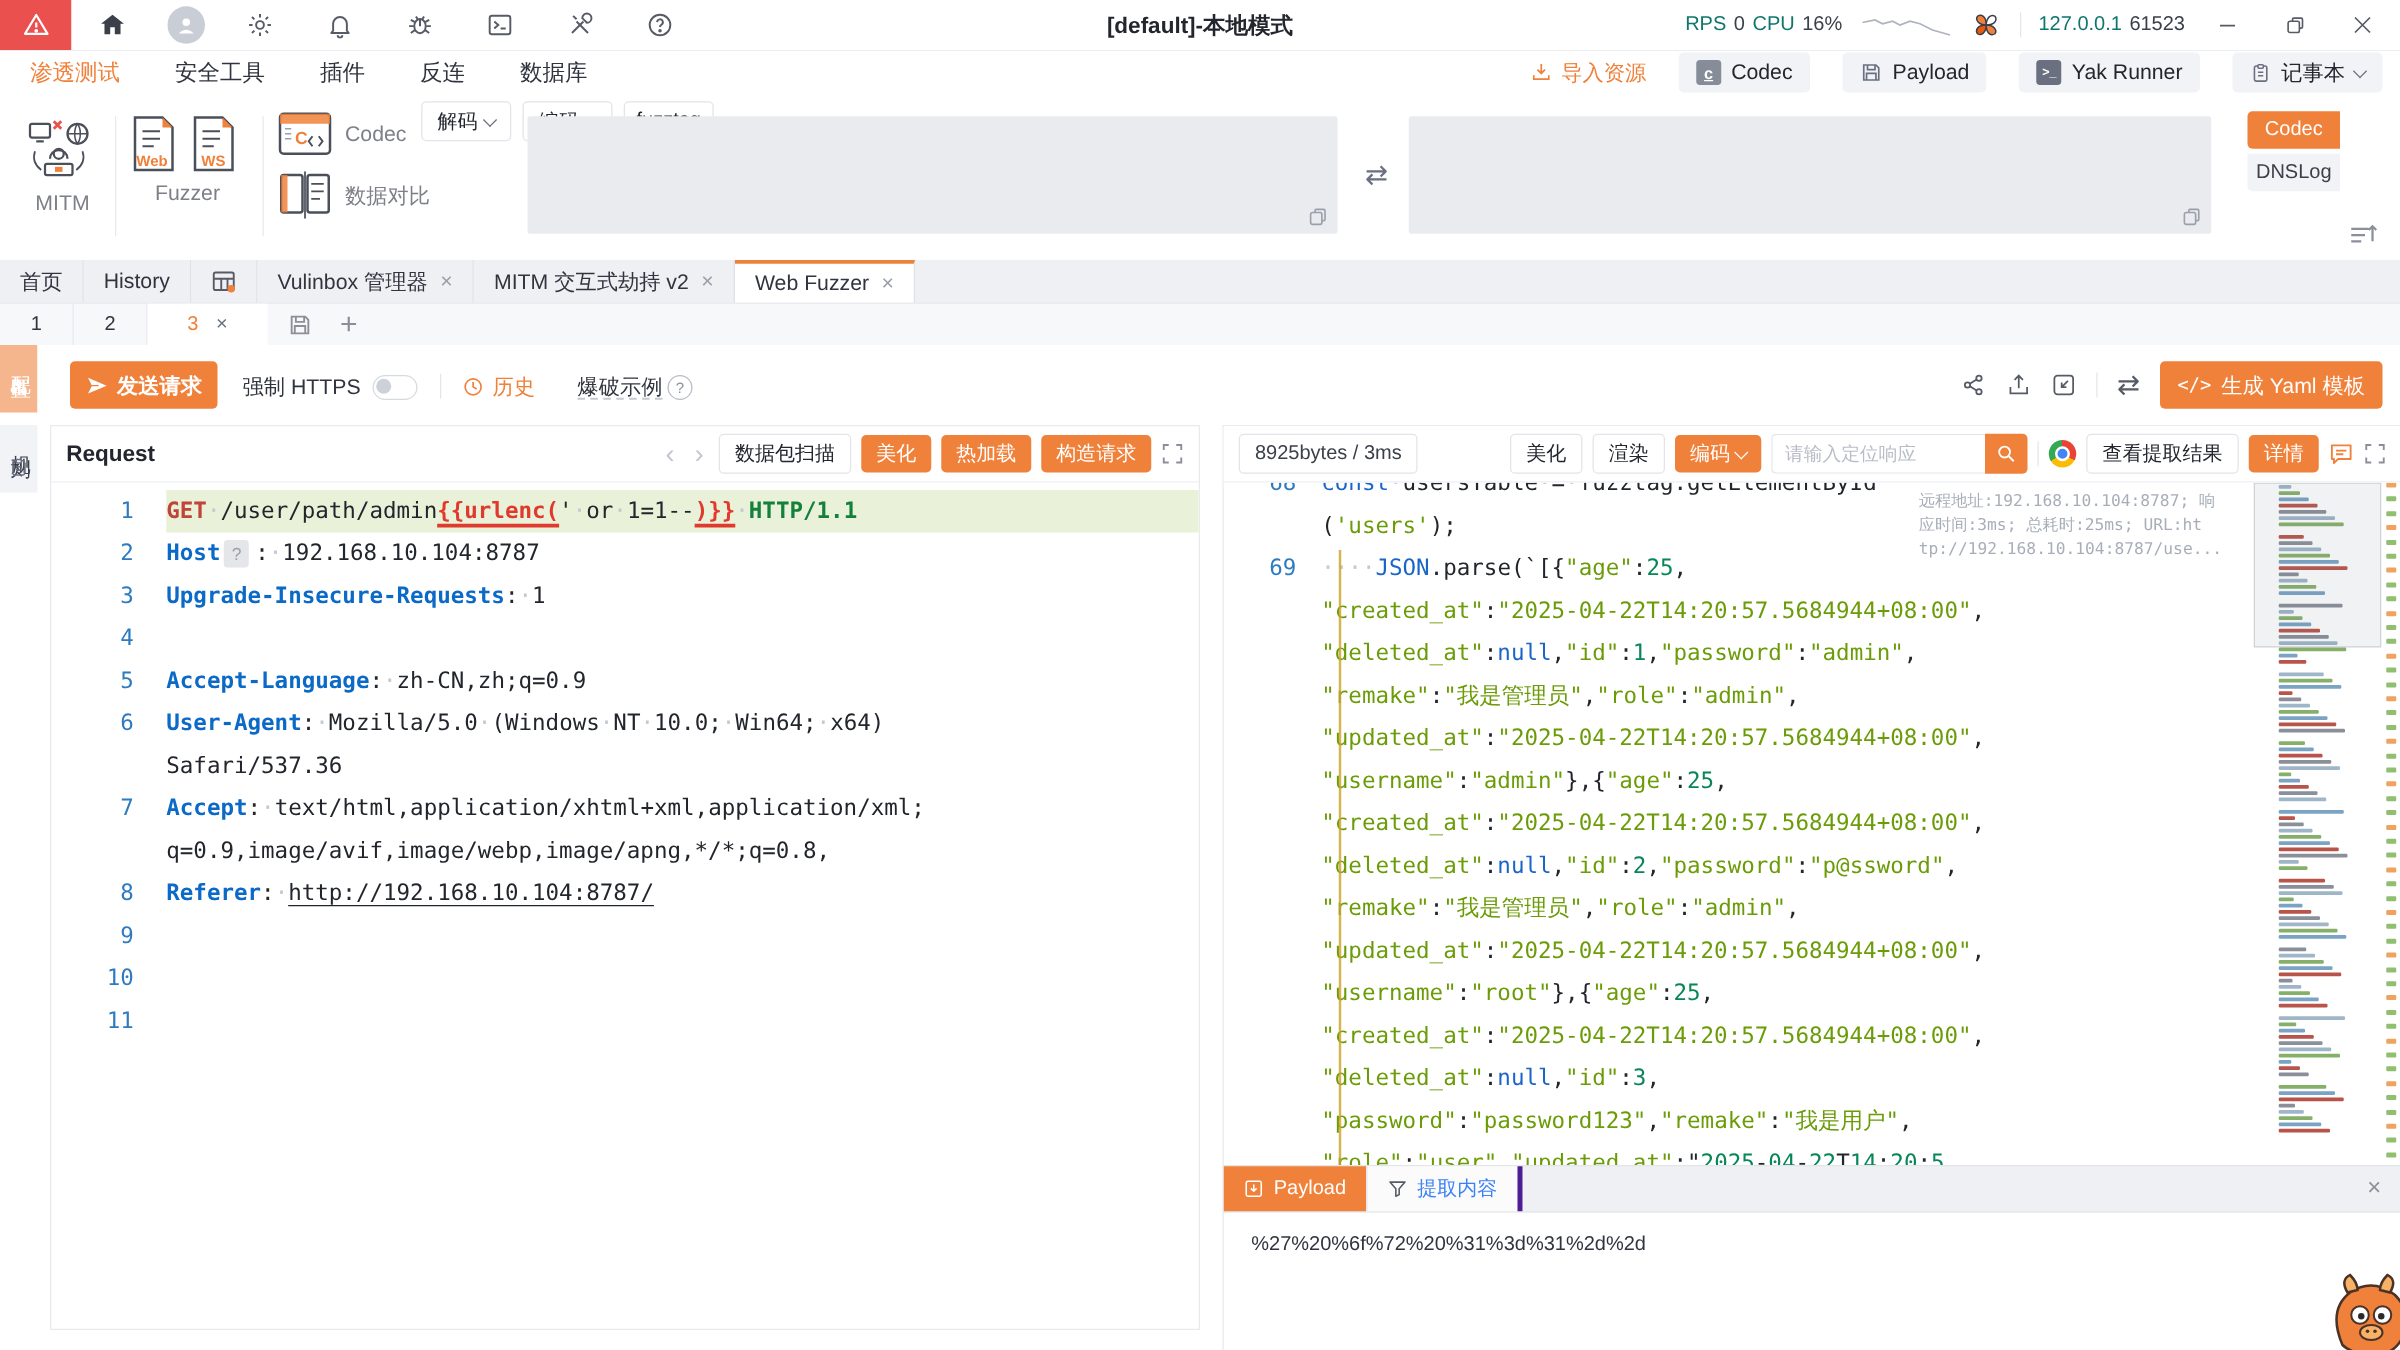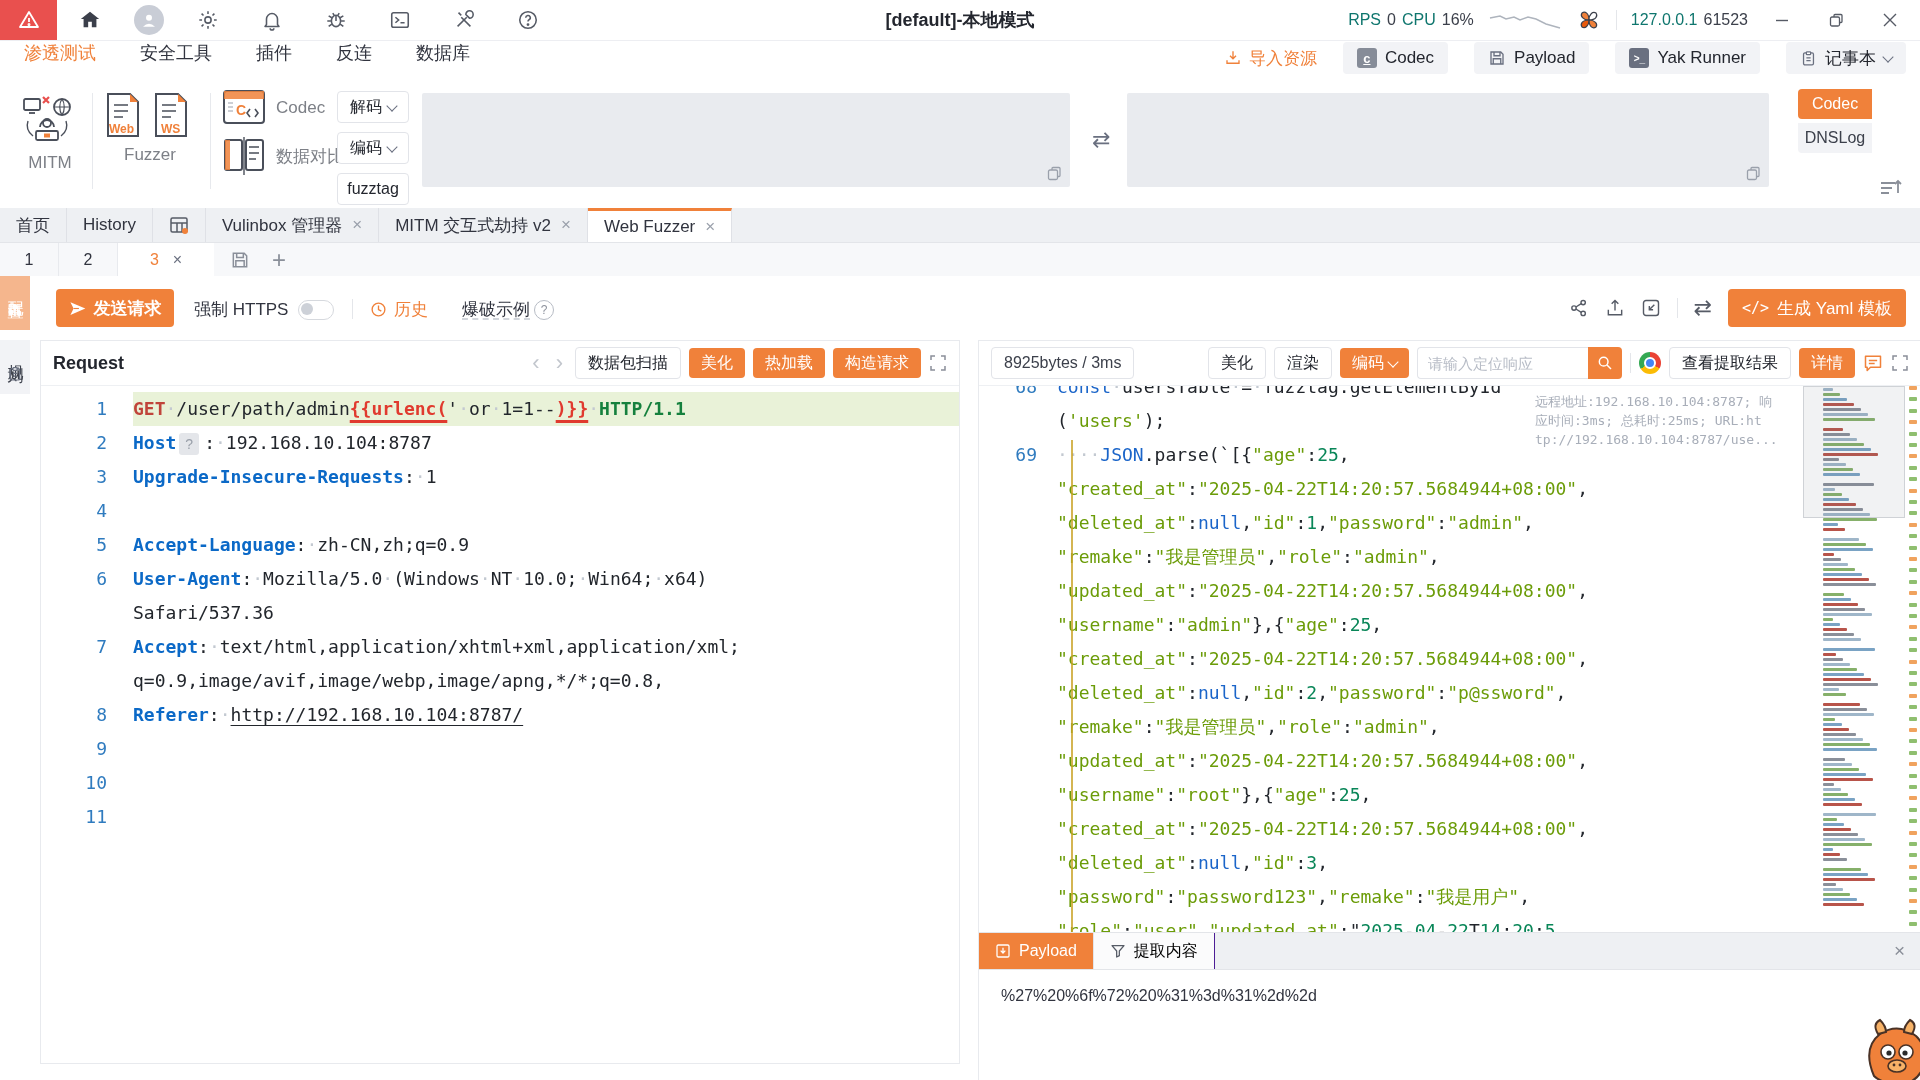--- a/index.html
+++ b/index.html
@@ -14,21 +14,21 @@
   .tb-icons{position:absolute;left:70px;top:0;height:40px;display:flex;align-items:center;gap:24px}
   .tb-ic{width:40px;height:40px;display:flex;align-items:center;justify-content:center;color:#5b616d}
   .avatar{width:30px;height:30px;border-radius:50%;background:#c9cdd6;display:flex;align-items:center;justify-content:center}
   .tb-title{position:absolute;left:0;right:0;top:0;height:40px;display:flex;align-items:center;justify-content:center;font-weight:bold;font-size:18px;color:#23262e}
   .tb-right{position:absolute;right:0;top:0;height:40px;display:flex;align-items:center;gap:14px;padding-right:10px}
   .dim{color:#0f766e}
   .winbtn{width:40px;height:40px;display:flex;align-items:center;justify-content:center;color:#5b616d}
   .vsep{width:1px;height:20px;background:#e4e6ea}
   
   .menurow{left:0;top:41px;width:1920px;height:34px;background:#fff}
-  .menu-items{position:absolute;left:24px;top:0;height:34px;display:flex;align-items:flex-start;gap:44px;font-size:18px}
+  .menu-items{position:absolute;left:24px;top:0;height:34px;display:flex;align-items:center;gap:44px;font-size:18px}
   .menu-it{color:#31343f;cursor:pointer}
   .menu-it.act{color:#f0813a}
   .menu-right{position:absolute;right:14px;top:0;height:34px;display:flex;align-items:center;gap:26px}
   .mr-btn{height:32px;background:#f2f3f6;border-radius:4px;display:flex;align-items:center;gap:8px;padding:0 14px;font-size:17px;color:#23262e}
   .import-link{display:flex;align-items:center;gap:7px;color:#f0813a;font-size:17px}
   .csq{width:20px;height:20px;border-radius:3px;background:#868c98;color:#fff;display:flex;align-items:center;justify-content:center;font-size:13px;font-weight:bold;text-decoration:underline}
   .yrsq{width:20px;height:20px;border-radius:3px;background:#6a7080;color:#fff;display:flex;align-items:center;justify-content:center;font-size:10px;font-weight:bold}
   
   .toolrow{left:0;top:75px;width:1920px;height:133px;background:#fff}
   .tool-label{color:#7d8087;font-size:17px;text-align:center}
@@ -95,21 +95,21 @@
   .tooltip{position:absolute;right:130px;top:4px;width:252px;background:rgba(255,255,255,.94);color:#a8aeb9;font-size:13px;line-height:19px;z-index:5;padding:2px 4px}
   .mmap{position:absolute;right:26px;top:0;bottom:0;width:76px;background:#fff}
   .mmap .bar{height:3px;border-radius:1px;margin:2px 0 2px 4px}
   .mview{position:absolute;right:16px;top:0;height:130px;width:100px;background:rgba(120,130,140,.10);border:1px solid rgba(120,130,140,.28);z-index:4}
   .ruler{position:absolute;right:2px;top:0;bottom:0;width:12px}
   .ruler .mk{position:absolute;width:8px;height:4px;left:2px;border-radius:1px}
   
   .pbar{display:flex;align-items:center;height:36px;background:#eef0f3;border-top:1px solid #e3e5e9;border-bottom:1px solid #e3e5e9}
   .ptab{height:36px;display:flex;align-items:center;gap:8px;padding:0 16px;font-size:16px}
   .ptab.act{background:#f0813a;color:#fff}
-  .ptab.idle{background:#fbfbfc;color:#000000;border-right:1px solid #4c1d95;border-left:1px solid #e3e5e9}
+  .ptab.idle{background:#fbfbfc;color:#3b82f6;border-right:4px solid #4c1d95;border-left:1px solid #e3e5e9}
   .pvalue{padding:18px 0 0 22px;font-size:16px;color:#31343f}
   .chrome{width:22px;height:22px;border-radius:50%;background:conic-gradient(#ea4335 0 33%,#fbbc05 0 66%,#34a853 0 100%);position:relative}
   .chrome .c{position:absolute;left:5px;top:5px;width:12px;height:12px;border-radius:50%;background:#4285f4;border:2px solid #fff;box-sizing:border-box}
   .cv{display:inline-block;width:7px;height:7px;border-right:1.6px solid currentColor;border-bottom:1.6px solid currentColor;transform:rotate(45deg);margin-top:-3px}
 </style>
 </head>
 <body>
 
 <div class="app">
 
@@ -331,21 +331,21 @@
               <rect x="24" y="3" width="17" height="30" rx="2" stroke="#4a4f5a" stroke-width="2"></rect>
               <rect x="3" y="3" width="5" height="30" fill="#f0813a" opacity=".85"></rect>
               <path d="M27 10h10 M27 16h10 M27 22h7" stroke="#4a4f5a" stroke-width="1.4"></path>
               <line x1="22" y1="0" x2="22" y2="38" stroke="#4a4f5a" stroke-width="1.4"></line>
             </svg>
           </span>
         <span class="tool-label">数据对比</span>
       </div>
     </div>
 
-    <div class="abs" style="left:337px;top:16px;display:flex;flex-direction:column;gap:9px">
+    <div class="abs" style="left:337px;top:6px;display:flex;flex-direction:row;gap:9px">
       <span class="minibtn">
           <span>解码</span>
           <span class="cv" style="color:#6a7080"></span>
         </span>
       <span class="minibtn">
           <span>编码</span>
           <span class="cv" style="color:#6a7080"></span>
         </span>
       <span class="minibtn">
           <span>fuzztag</span>

